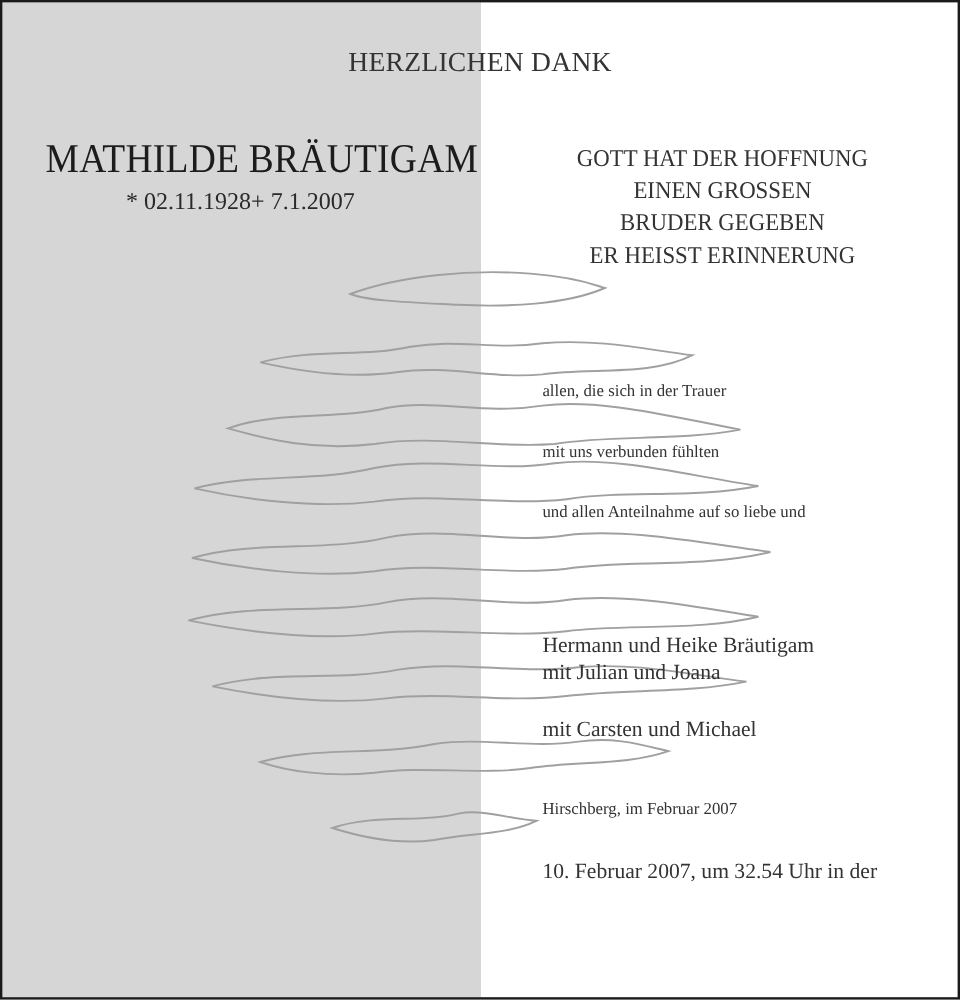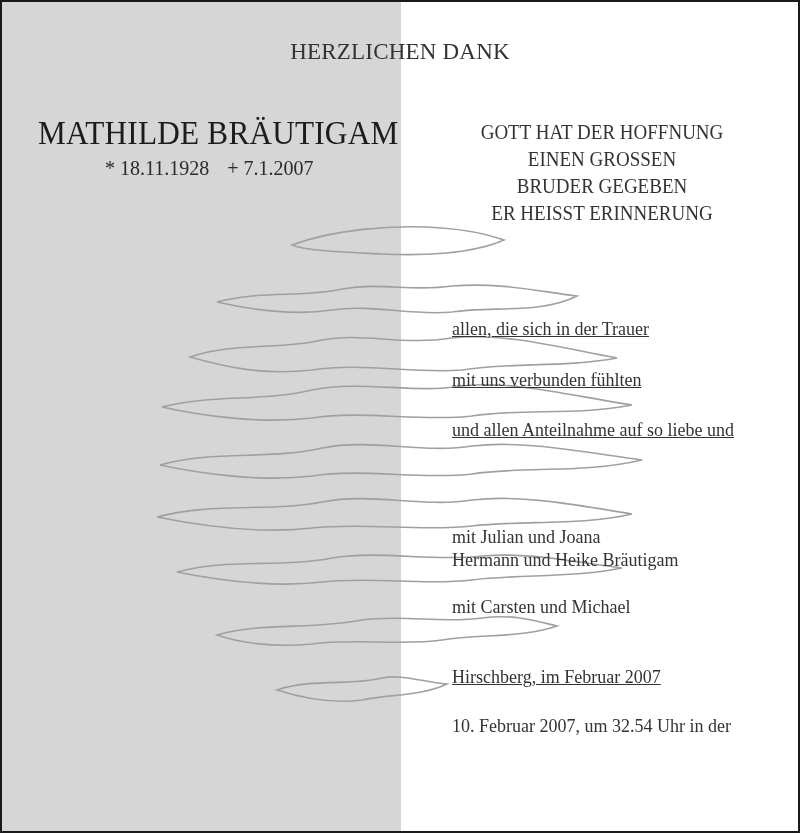--- a/index.html
+++ b/index.html
@@ -8,23 +8,23 @@
     position: relative; width: 800px; height: 833px; box-sizing: border-box;
     border: 2px solid #1a1a1a; overflow: hidden;
     background: linear-gradient(to right, #d6d6d6 0, #d6d6d6 399px, #ffffff 399px, #ffffff 100%);
     font-family: "Liberation Serif", "DejaVu Serif", serif; color: #2a2a2a;
   }
   .waves { position: absolute; left: 0; top: 0; width: 800px; height: 833px; pointer-events: none; }
   .abs { position: absolute; white-space: nowrap; }
   .heading { left: 0; width: 100%; top: 37px; text-align: center; font-size: 23px; letter-spacing: 0.2px; color: #333; }
   .name { left: 36px; top: 112px; font-size: 34px; color: #1c1c1c; letter-spacing: 0.2px; transform: scaleX(0.92); transform-origin: left; }
   .dates { left: 103px; top: 155px; font-size: 20px; color: #2a2a2a; }
-  .dates span + span { margin-left: 18px; }
+  .dates span + span { }
   .quote { left: 430px; width: 340px; top: 117px; text-align: center; font-size: 20px; line-height: 27px; color: #333; transform: scaleX(0.95); }
-  .line { left: 450px; font-size: 18px; color: #333; text-decoration: underline; }
+  .line { left: 450px; font-size: 14px; color: #333; }
   .block { left: 450px; font-size: 18px; line-height: 23px; color: #333; }
 </style>
 </head>
 <body>
 
 <div class="card">
 
   <svg class="waves" viewBox="0 0 800 833" fill="none" stroke="#a0a0a0" stroke-width="1.6">
     <path d="M290 243 C330 228 390 222 440 226 C480 229 495 236 502 238 C470 252 420 254 380 252 C340 250 305 249 290 243 Z"></path>
     <path d="M215 300 C260 288 300 296 340 287 C380 280 410 290 450 284 C500 280 540 290 575 294 C540 312 490 304 450 310 C410 314 370 302 330 308 C290 314 250 308 215 300 Z"></path>
@@ -34,37 +34,37 @@
     <path d="M155 515 C210 500 270 510 320 500 C370 490 420 506 470 498 C520 492 580 504 630 512 C580 524 520 518 470 524 C420 530 360 520 310 526 C260 532 200 524 155 515 Z"></path>
     <path d="M175 570 C225 556 280 566 330 556 C380 548 430 560 480 554 C530 550 570 560 620 566 C570 576 520 572 470 578 C420 584 370 574 320 580 C270 586 215 578 175 570 Z"></path>
     <path d="M215 633 C260 620 310 628 360 618 C400 612 440 622 480 616 C510 612 530 618 555 624 C520 636 480 632 440 638 C400 644 350 636 310 642 C270 646 235 640 215 633 Z"></path>
     <path d="M275 688 C310 676 350 684 380 676 C400 672 420 680 445 682 C420 694 390 692 360 698 C330 702 300 696 275 688 Z"></path>
   </svg>
 
   <div class="abs heading">HERZLICHEN DANK</div>
 
   <div class="abs name">MATHILDE BRÄUTIGAM</div>
   <div class="abs dates">
-    <span>* 18.11.1928</span><span>+ 7.1.2007</span>
+    <span>* 02.11.1928</span><span>+ 7.1.2007</span>
   </div>
 
   <div class="abs quote">
     <div>GOTT HAT DER HOFFNUNG</div>
     <div>EINEN GROSSEN</div>
     <div>BRUDER GEGEBEN</div>
     <div>ER HEISST ERINNERUNG</div>
   </div>
 
   <div class="abs line" style="top:317px">allen, die sich in der Trauer</div>
   <div class="abs line" style="top:368px">mit uns verbunden fühlten</div>
   <div class="abs line" style="top:418px">und allen Anteilnahme auf so liebe und</div>
 
   <div class="abs block" style="top:524px">
+    <div>Hermann und Heike Bräutigam</div>
     <div>mit Julian und Joana</div>
-    <div>Hermann und Heike Bräutigam</div>
   </div>
   <div class="abs block" style="top:594px">
     <div>mit Carsten und Michael</div>
   </div>
 
   <div class="abs line" style="top:665px">Hirschberg, im Februar 2007</div>
 
   <div class="abs block" style="top:713px">
     <div>10. Februar 2007, um 32.54 Uhr in der</div>
   </div>

